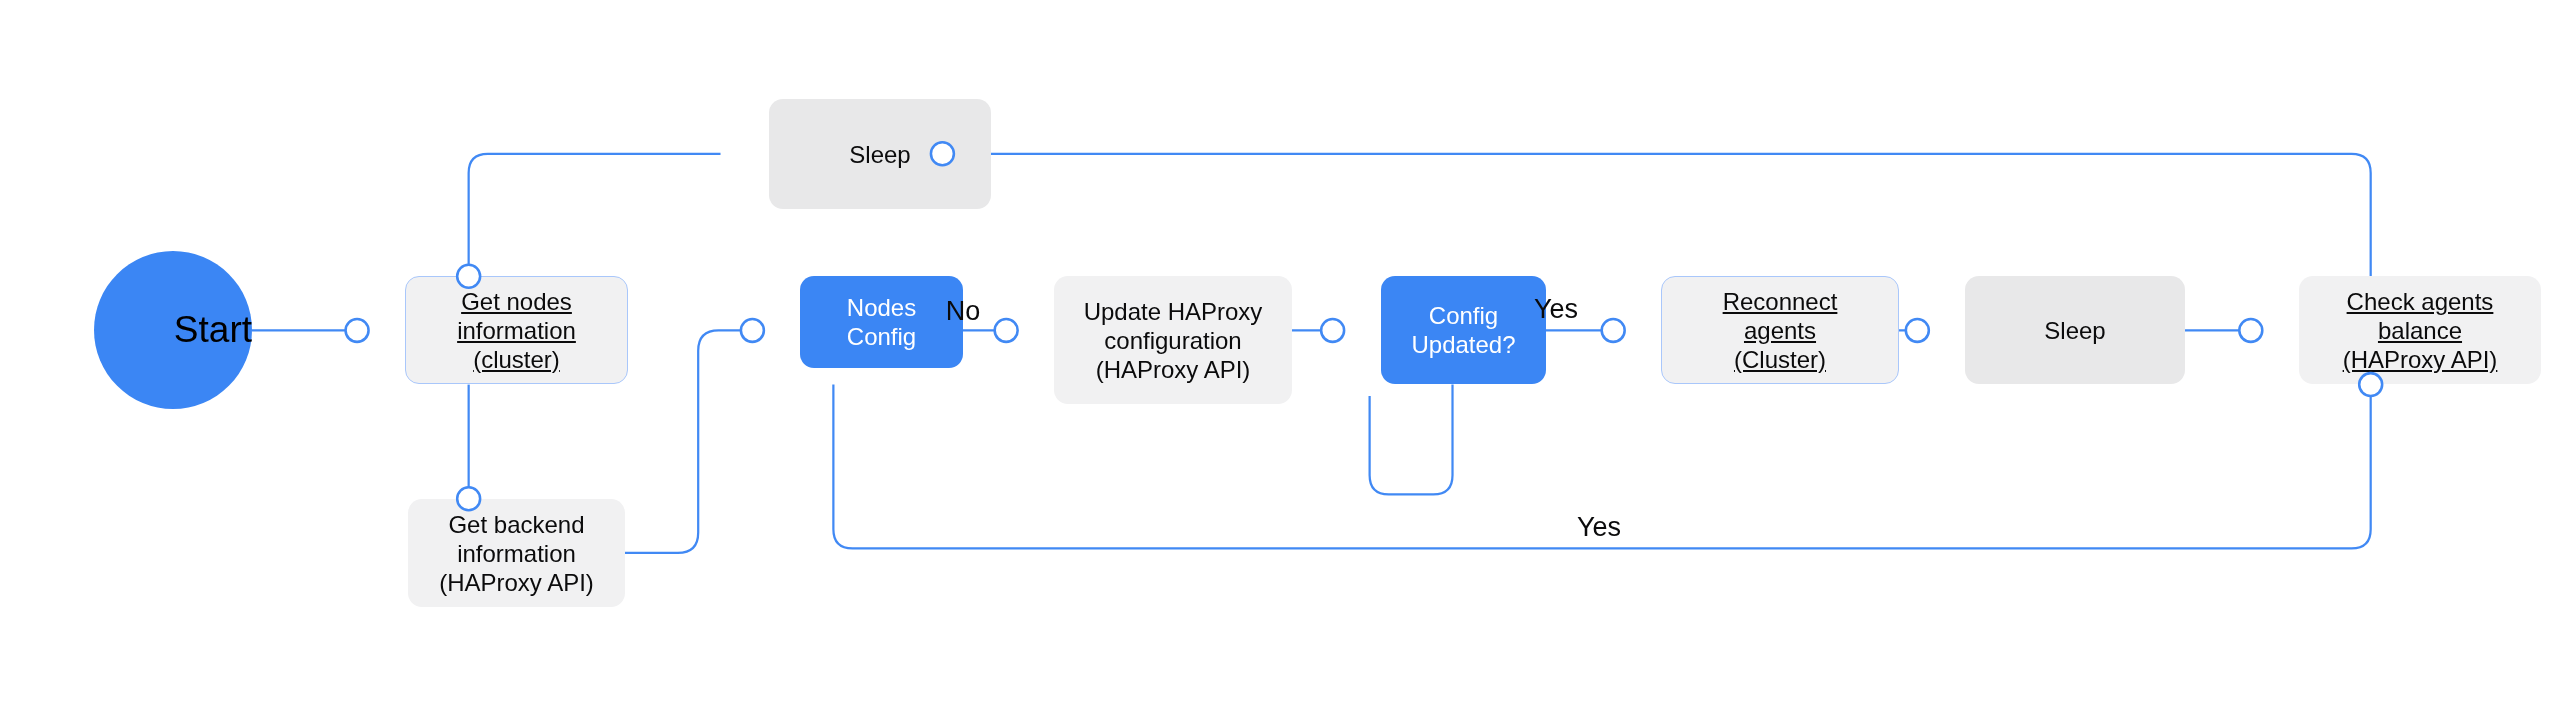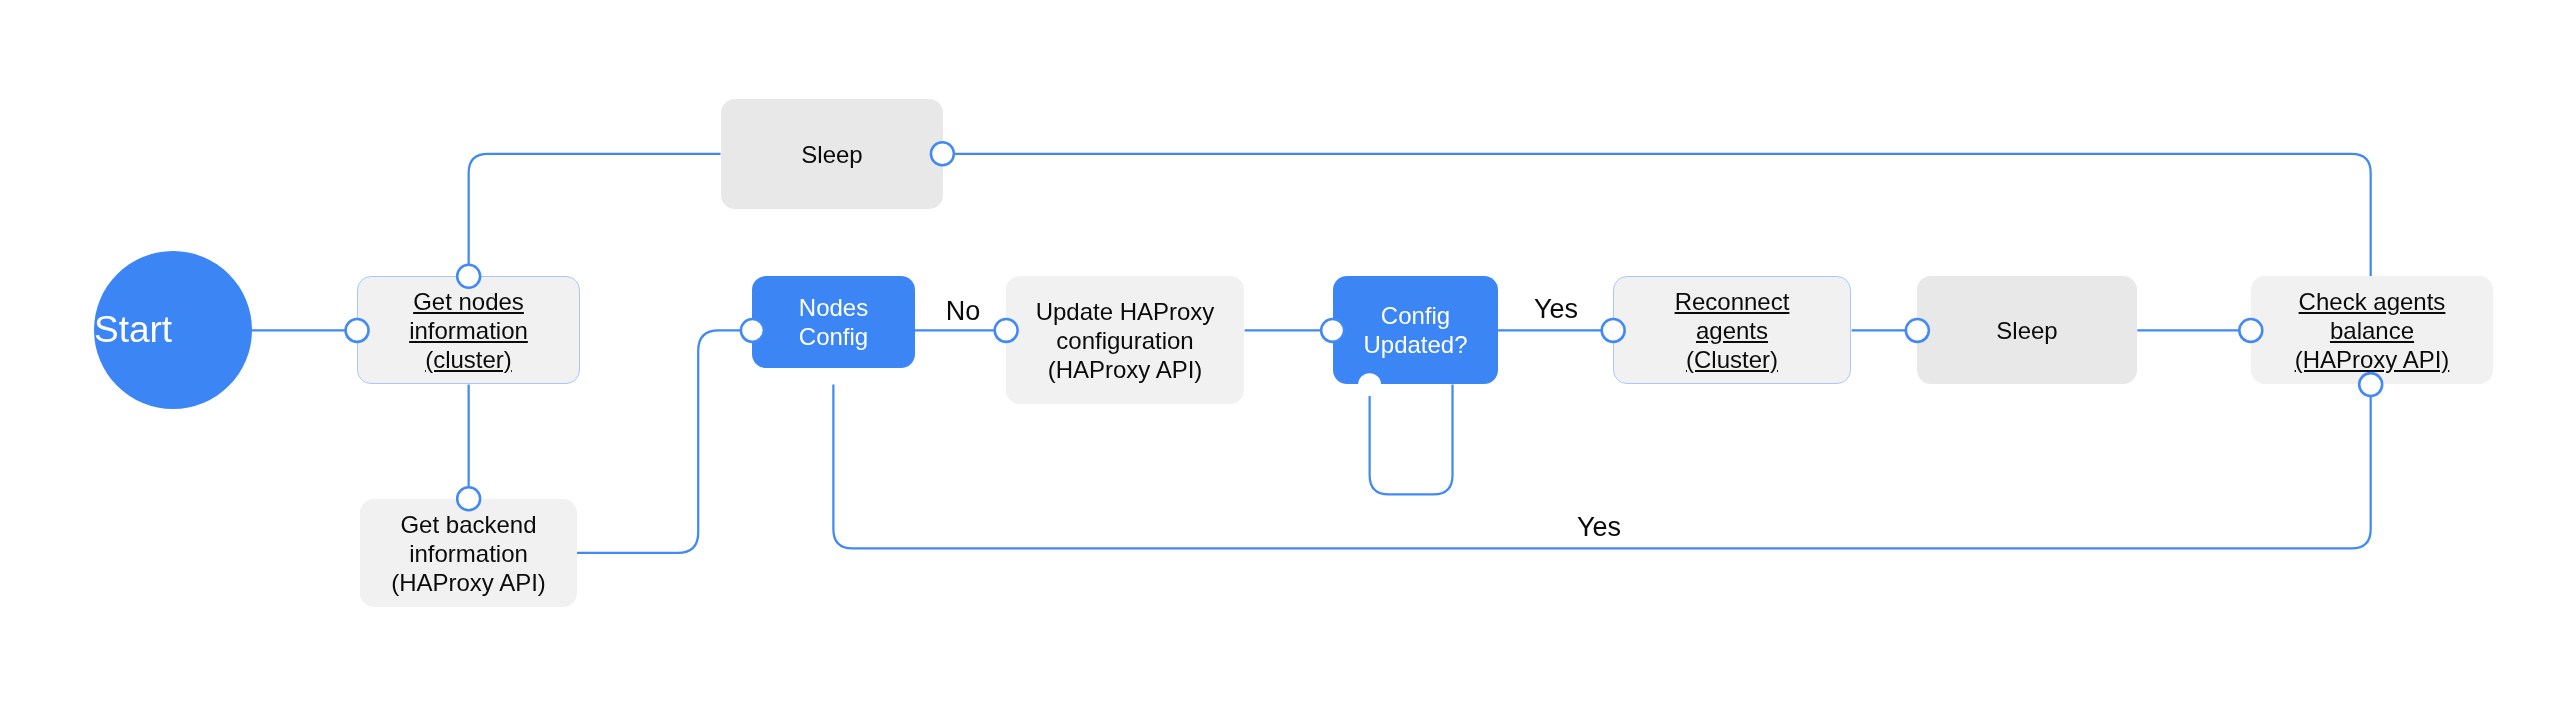--- a/index.html
+++ b/index.html
@@ -40,35 +40,36 @@
     z-index: 2;
     display: flex;
     flex-direction: column;
     align-items: center;
     justify-content: center;
     border-radius: 14px;
     font-size: 24px;
     line-height: 29px;
     text-align: center;
     color: var(--ink);
+    margin-left: 48px;
   }
   .box .ln { white-space: nowrap; }
   .box.blue { background: var(--blue); color: #ffffff; }
   .box.gray { background: var(--gray); }
   .box.sleepgray { background: var(--sleep); }
   .box.bordered { border: 1.6px solid var(--border); text-decoration: underline; }
   .start {
     position: absolute;
     z-index: 2;
     border-radius: 50%;
     background: var(--blue);
-    color: #ffffff;
+    color: #000000;
     display: flex;
     align-items: center;
-    justify-content: flex-start;
+    justify-content: flex-end;
     font-size: 37px;
   }
   .edge-label {
     position: absolute;
     z-index: 2;
     font-size: 27px;
     transform: translate(-50%, -50%);
     color: var(--ink);
     white-space: nowrap;
   }

